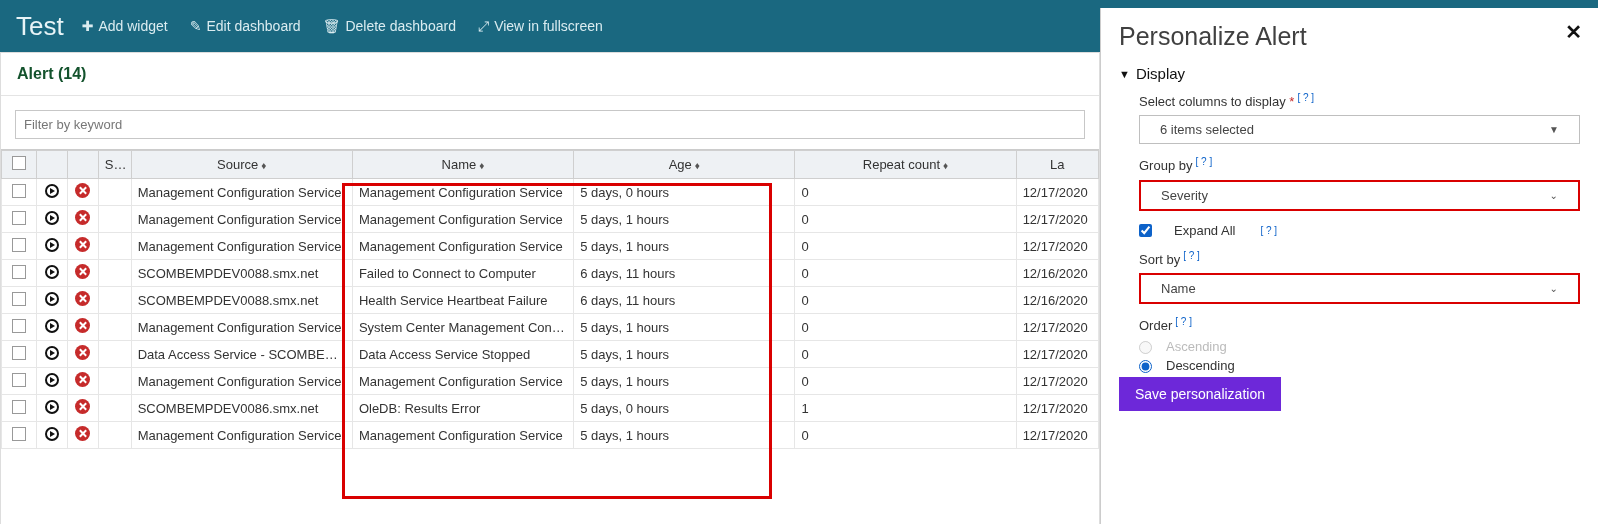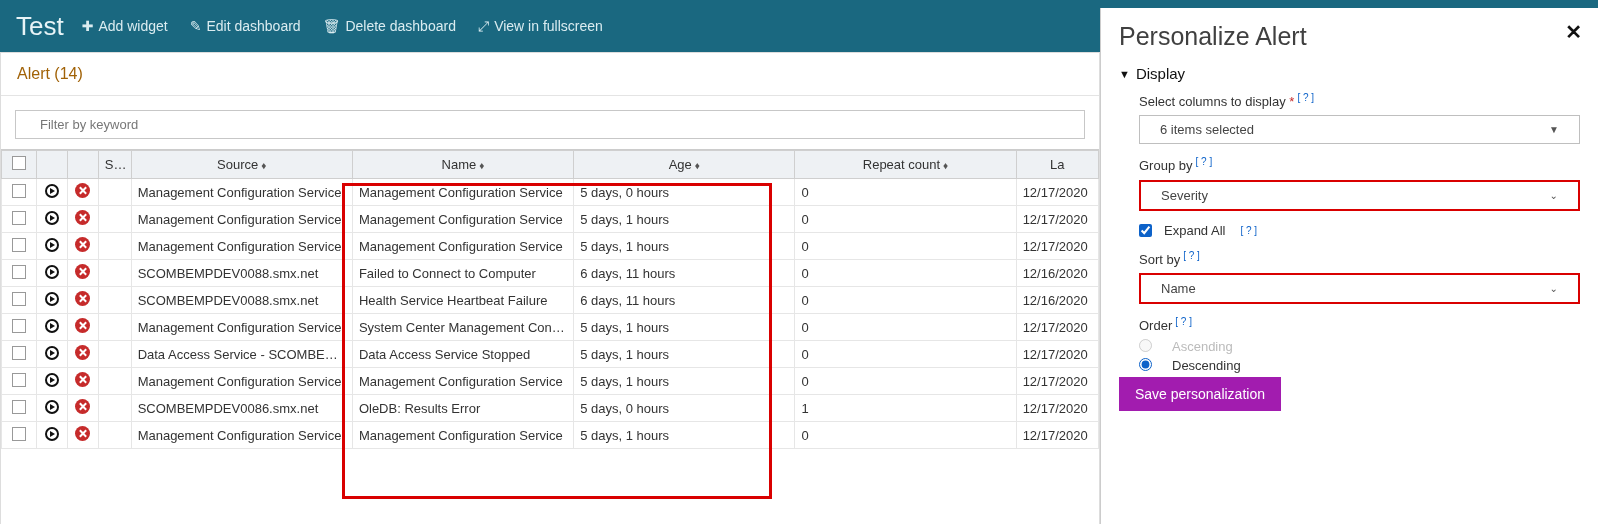--- a/index.html
+++ b/index.html
@@ -2,22 +2,22 @@
 <html><head>
 <meta charset="utf-8">
 <style>
 *{box-sizing:border-box;margin:0;padding:0;font-family:"Segoe UI",Arial,sans-serif}
 body{background:#fff;font-size:13px;color:#333;width:1598px;height:524px;overflow:hidden;position:relative}
 .header-bar{background:#1a6880;color:#fff;height:52px;display:flex;align-items:center;padding:0 16px;font-size:14px}
 .header-title{font-size:26px;font-weight:400;margin-right:18px;color:#e8f4f7}
 .header-btn{color:#daecf0;margin-right:22px;cursor:pointer;display:flex;align-items:center;gap:5px;font-size:14px}
 .content-wrap{display:flex;height:480px}
 .main-panel{flex:1;background:#fff;border:1px solid #ddd;margin:0;overflow:hidden;position:relative}
-.alert-title{font-size:16px;font-weight:400;padding:12px 16px;color:#a16207;border-bottom:1px solid #e4e4e4}
-.filter-box{margin:14px 14px 10px;border:1px solid #c7c7c7;padding:6px 24px;color:#777;font-size:13px;background:#fff}
+.alert-title{font-size:16px;font-weight:700;padding:12px 16px;color:#14532d;border-bottom:1px solid #e4e4e4}
+.filter-box{margin:14px 14px 10px;border:1px solid #c7c7c7;padding:6px 8px;color:#777;font-size:13px;background:#fff}
 .tbl-wrap{margin:0 0 0 0;border-top:1px solid #ccc;overflow:hidden}
 table{border-collapse:collapse;width:100%;font-size:13px;table-layout:fixed}
 th{background:#eef1f4;border:1px solid #cfcfcf;padding:5px 6px;text-align:center;font-weight:400;color:#333;white-space:nowrap;overflow:hidden;text-overflow:ellipsis}
 td{border:1px solid #e6e6e6;padding:4px 6px;text-align:left;color:#333;white-space:nowrap;overflow:hidden;text-overflow:ellipsis;height:26px}
 .chk{width:34px;text-align:center}
 .exp{width:30px;text-align:center}
 .sev{width:30px;text-align:center}
 .sort-arrows{font-size:10px;color:#555;margin-left:3px}
 .exp-icon{display:inline-block;width:14px;height:14px;border:2px solid #111;border-radius:50%;position:relative}
 .exp-icon::after{content:"";position:absolute;left:3px;top:2px;border-left:5px solid #111;border-top:3px solid transparent;border-bottom:3px solid transparent}
@@ -30,27 +30,27 @@
 .side-title{font-size:25px;font-weight:400;color:#404040;margin-bottom:14px}
 .side-close{position:absolute;right:16px;top:12px;font-size:20px;font-weight:bold;cursor:pointer;color:#111}
 .section-head{font-size:15px;color:#111;font-weight:400;margin:6px 0 10px;display:flex;align-items:center;gap:6px;cursor:pointer}
 .section-head .tri{font-size:11px}
 .field-label{font-size:13px;color:#333;margin:4px 0 6px;padding-left:20px}
 .req{color:#c62b2b}
 .help{font-size:10px;color:#0d62c9;margin-left:3px;vertical-align:super}
 .dd{margin-left:20px;border:1px solid #bfbfbf;padding:6px 20px;display:flex;justify-content:space-between;align-items:center;font-size:13px;color:#444;background:#fff;cursor:pointer;margin-bottom:12px}
 .dd .caret{font-size:10px;color:#555}
 .dd.red{border:2px solid #d90000}
-.chk-line{padding-left:20px;margin:6px 0 12px;display:flex;align-items:center;gap:12px;font-size:13px}
+.chk-line{padding-left:20px;margin:6px 0 12px;display:flex;align-items:center;gap:22px;font-size:13px}
 .chk-line input{accent-color:#0d62c9}
-.radio-line{padding-left:20px;margin:4px 0;display:flex;align-items:flex-start;gap:20px;font-size:13px}
+.radio-line{padding-left:20px;margin:4px 0;display:flex;align-items:flex-end;gap:14px;font-size:13px}
 .radio-line input{accent-color:#0d62c9}
 .radio-line.dis{color:#bbb}
 .note{padding-left:20px;font-size:13px;color:#333;margin:14px 0 16px}
-.save-btn{margin-left:0;background:#a21caf;color:#fff;border:none;padding:9px 16px;font-size:14px;cursor:pointer}
+.save-btn{margin-left:0;background:#6d28d9;color:#fff;border:none;padding:9px 16px;font-size:14px;cursor:pointer}
 </style>
 </head>
 <body>
 
 <div class="header-bar">
   <span class="header-title">Test</span>
   <span class="header-btn">
       <span>✚</span>
       <span>Add widget</span>
     </span>

